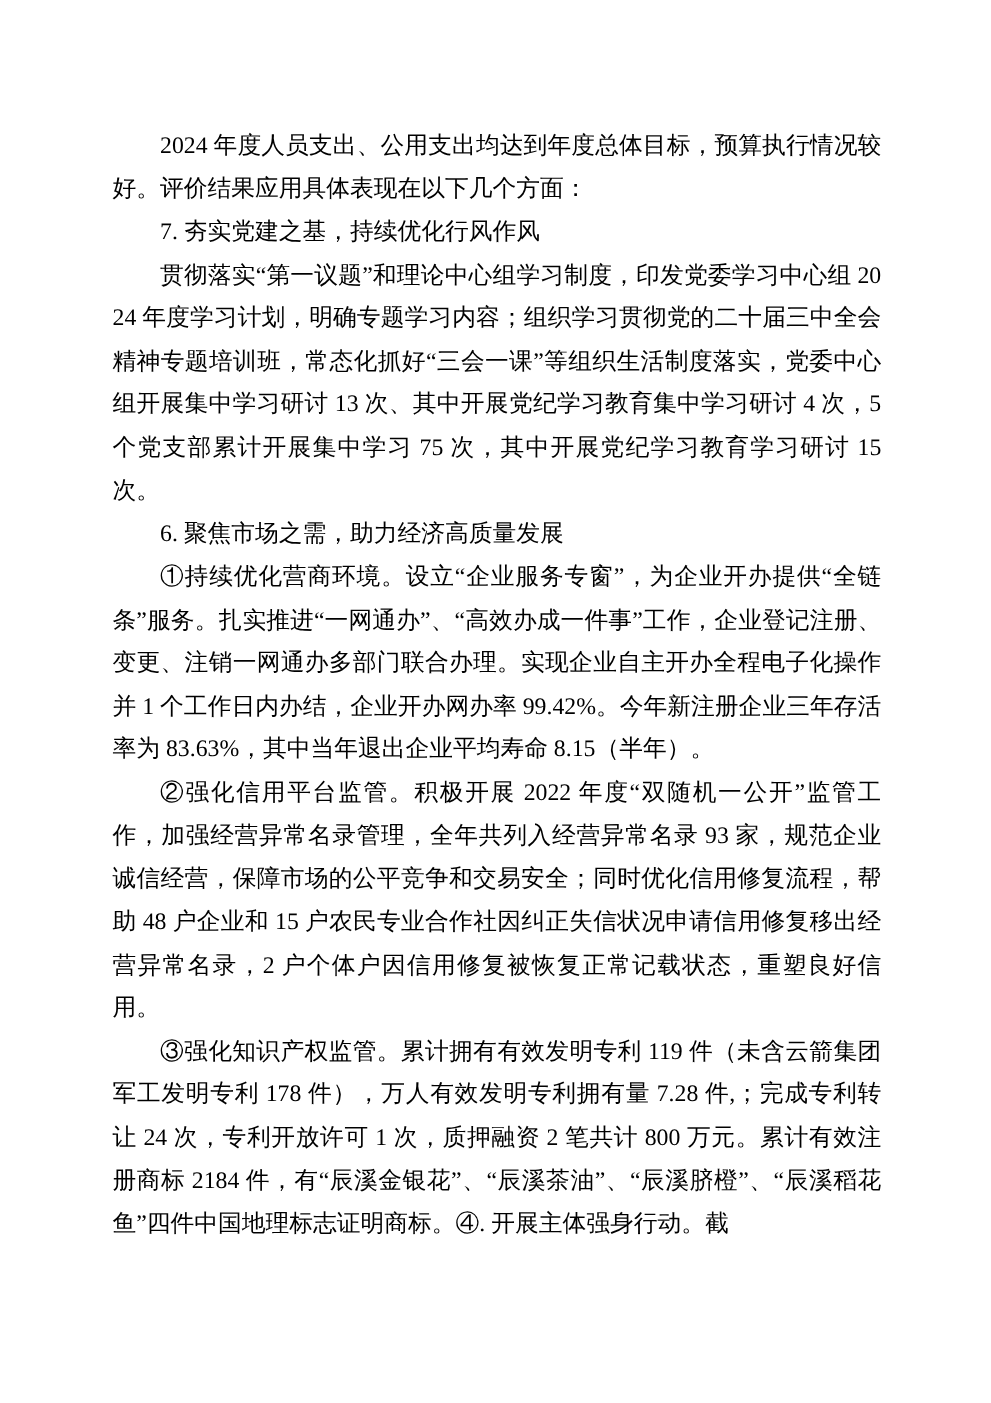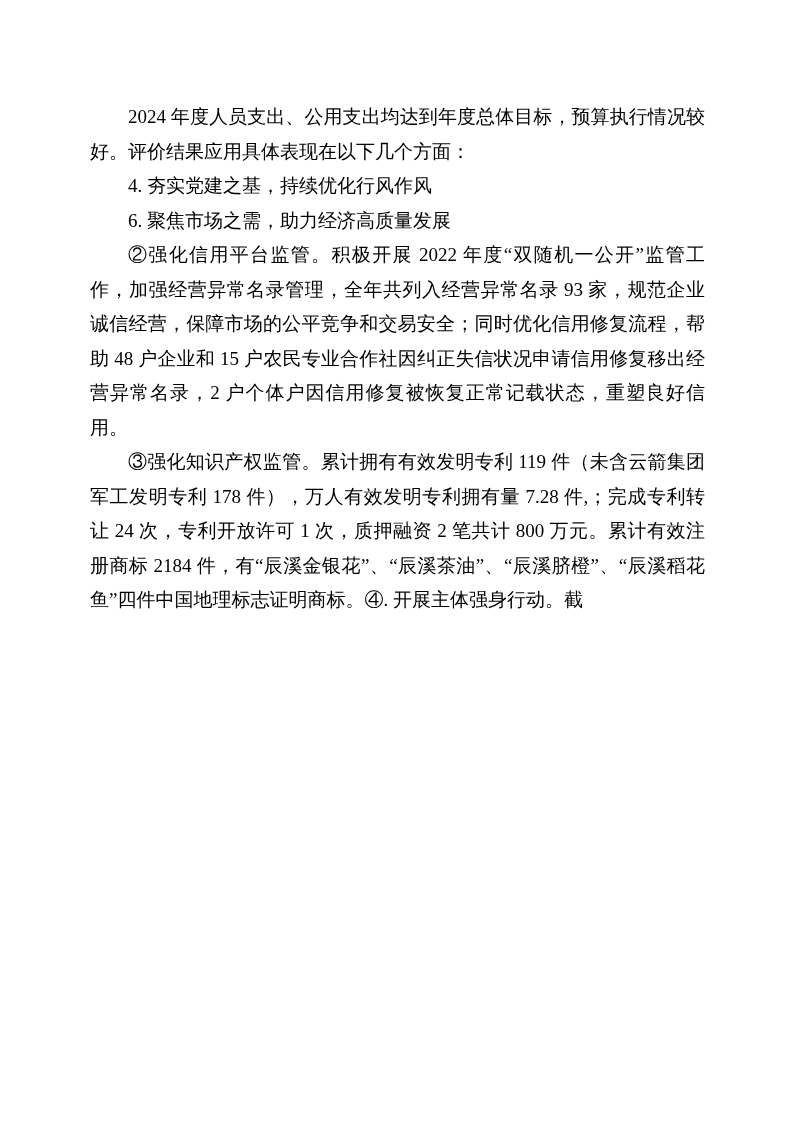--- a/index.html
+++ b/index.html
@@ -27,17 +27,19 @@
     text-justify: inter-ideograph;
     text-indent: 2em;
     word-break: break-all;
   }
 </style>
 </head>
 <body>
 
 <div class="page">
   <p class="para">2024 年度人员支出、公用支出均达到年度总体目标，预算执行情况较好。评价结果应用具体表现在以下几个方面：</p>
-  <p class="para">4. 夯实党建之基，持续优化行风作风</p>
+  <p class="para">7. 夯实党建之基，持续优化行风作风</p>
+  <p class="para">贯彻落实“第一议题”和理论中心组学习制度，印发党委学习中心组 2024 年度学习计划，明确专题学习内容；组织学习贯彻党的二十届三中全会精神专题培训班，常态化抓好“三会一课”等组织生活制度落实，党委中心组开展集中学习研讨 13 次、其中开展党纪学习教育集中学习研讨 4 次，5 个党支部累计开展集中学习 75 次，其中开展党纪学习教育学习研讨 15 次。</p>
   <p class="para">6. 聚焦市场之需，助力经济高质量发展</p>
+  <p class="para">①持续优化营商环境。设立“企业服务专窗”，为企业开办提供“全链条”服务。扎实推进“一网通办”、“高效办成一件事”工作，企业登记注册、变更、注销一网通办多部门联合办理。实现企业自主开办全程电子化操作并 1 个工作日内办结，企业开办网办率 99.42%。今年新注册企业三年存活率为 83.63%，其中当年退出企业平均寿命 8.15（半年）。</p>
   <p class="para">②强化信用平台监管。积极开展 2022 年度“双随机一公开”监管工作，加强经营异常名录管理，全年共列入经营异常名录 93 家，规范企业诚信经营，保障市场的公平竞争和交易安全；同时优化信用修复流程，帮助 48 户企业和 15 户农民专业合作社因纠正失信状况申请信用修复移出经营异常名录，2 户个体户因信用修复被恢复正常记载状态，重塑良好信用。</p>
   <p class="para">③强化知识产权监管。累计拥有有效发明专利 119 件（未含云箭集团军工发明专利 178 件），万人有效发明专利拥有量 7.28 件,；完成专利转让 24 次，专利开放许可 1 次，质押融资 2 笔共计 800 万元。累计有效注册商标 2184 件，有“辰溪金银花”、“辰溪茶油”、“辰溪脐橙”、“辰溪稻花鱼”四件中国地理标志证明商标。④. 开展主体强身行动。截</p>
 </div>
 
 </body></html>

